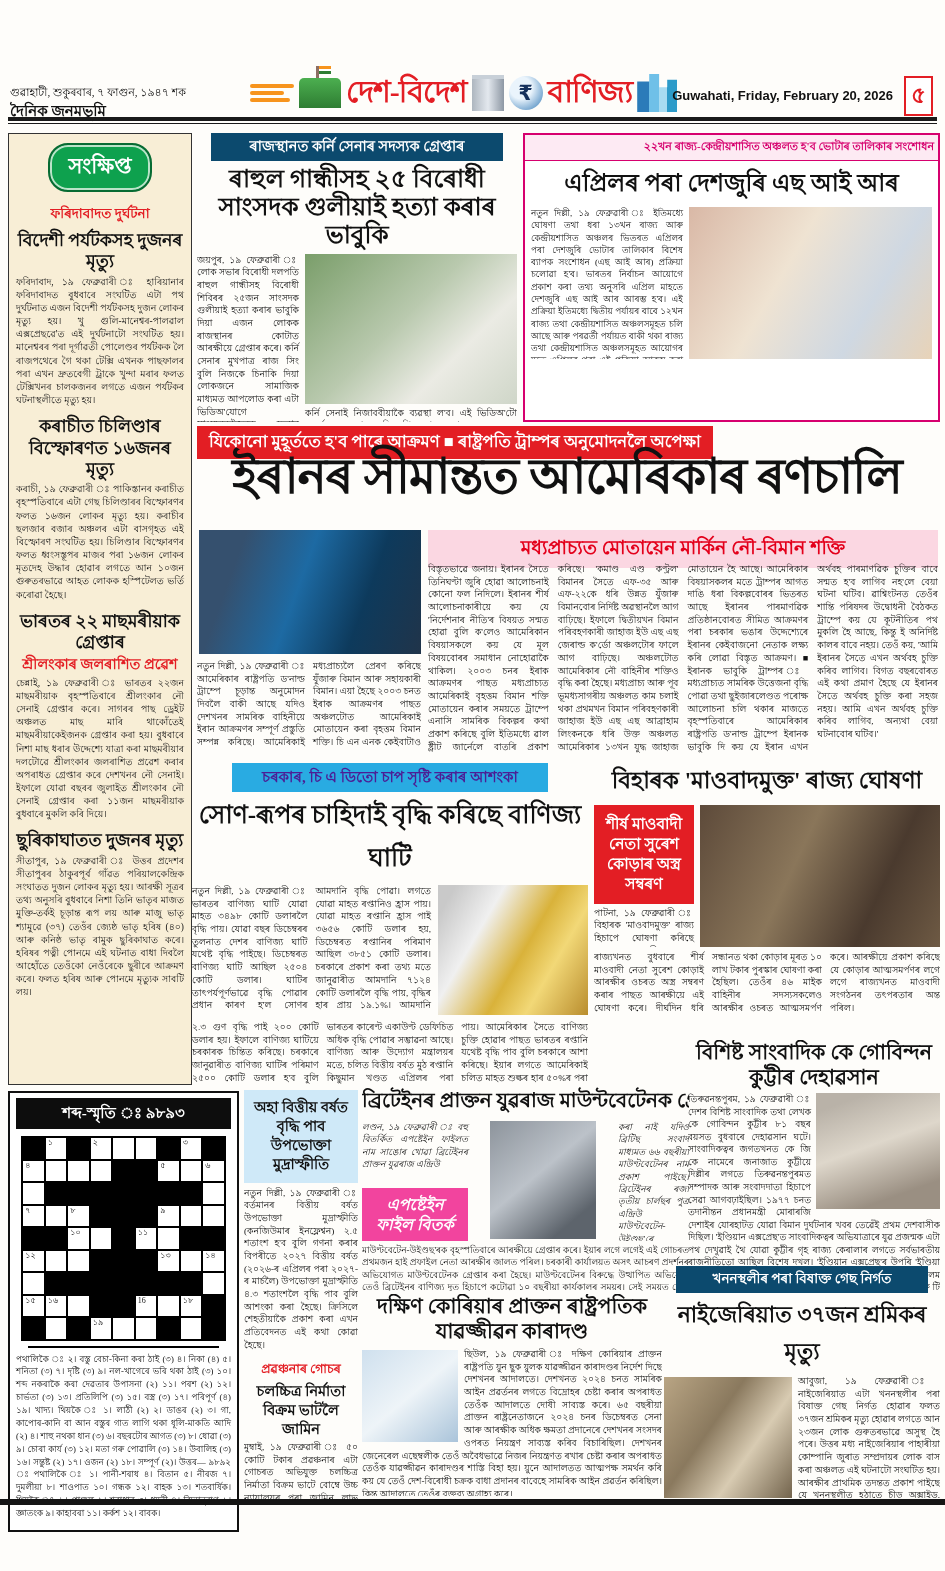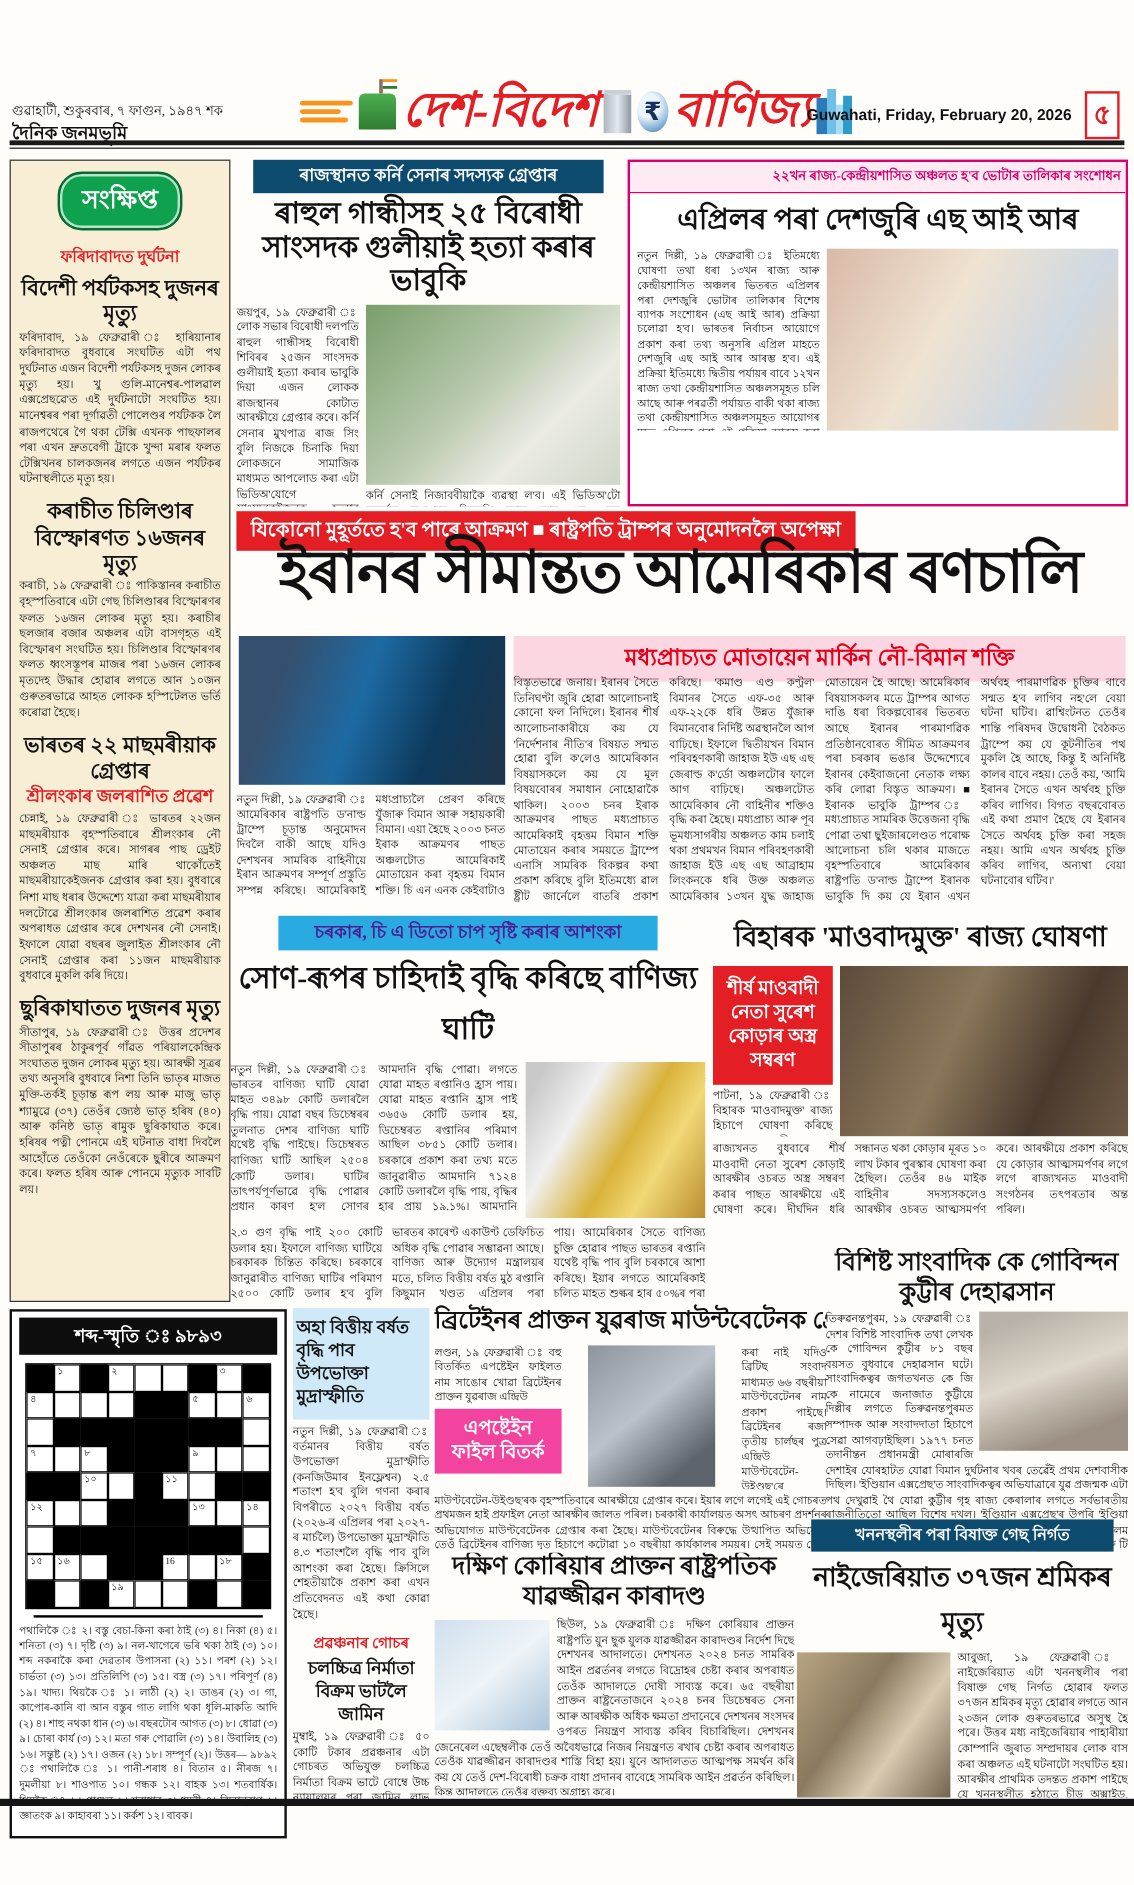--- a/index.html
+++ b/index.html
@@ -10,21 +10,21 @@
   .h-localdate { position:absolute; left:10px; top:84px; font-size:11px; }
   .h-paper { position:absolute; left:10px; top:99px; font-size:15px; font-weight:700; }
   .masthead { position:absolute; left:250px; top:68px; width:460px; height:50px; display:flex; align-items:center; gap:5px; }
   .speed-lines { width:44px; }
   .speed-lines i { display:block; height:4px; background:#f7941d; margin:3px 0; border-radius:2px; }
   .speed-lines i:nth-child(1){width:44px}.speed-lines i:nth-child(2){width:34px}.speed-lines i:nth-child(3){width:40px}
   .parliament { width:42px; height:30px; background:linear-gradient(#4caf50,#2e7d32); border-radius:5px 5px 0 0; position:relative; }
   .parliament::before { content:""; position:absolute; left:17px; top:-12px; width:3px; height:12px; background:#8d6e63; }
   .parliament::after { content:""; position:absolute; left:20px; top:-12px; width:12px; height:8px;
      background:linear-gradient(#f7941d 33%, #fff 33% 66%, #2e7d32 66%); }
-  .m-title { color:#e31e24; font-size:40px; font-weight:800; letter-spacing:-1px; white-space:nowrap; text-shadow:0 1px 0 #fff;font-style:italic; }
+  .m-title { color:#e31e24; font-size:30px; font-weight:800; letter-spacing:-1px; white-space:nowrap; text-shadow:0 1px 0 #fff; }
   .un-bld { width:32px; height:36px; background:linear-gradient(90deg,#aeb6bf,#e3e8ee 50%,#8d97a3); border-top:4px solid #c8d0d8; }
   .rupee-globe { width:34px; height:34px; border-radius:50%; background:radial-gradient(circle at 35% 35%, #eaf4fc 35%, #3178b5); display:flex; align-items:center; justify-content:center; color:#15315c; font-size:21px; font-weight:800; font-family:"DejaVu Sans",sans-serif; }
   .skyline { width:40px; height:38px; background:linear-gradient(90deg,#2b7bb9 0 30%, #6fc0e8 30% 55%, #a8dcf2 55% 75%, #2d9bc9 75%); clip-path:polygon(0 20%,30% 20%,30% 0,55% 0,55% 35%,75% 35%,75% 15%,100% 15%,100% 100%,0 100%); }
   .h-engdate { position:absolute; right:52px; top:88px; font-family:"Liberation Sans",sans-serif; font-weight:700; font-size:13px; }
   .h-pagenum { position:absolute; right:12px; top:76px; width:29px; height:40px; border:2px solid #e31e24; color:#e31e24; background:#fff; font-size:23px; font-weight:700; display:flex; align-items:center; justify-content:center; }
   .h-rule { position:absolute; left:8px; top:117px; width:929px; height:7px; border-top:4px solid #1a1a1a; border-bottom:1.5px solid #1a1a1a; }
 
   
   .brief { position:absolute; left:8px; top:133px; width:184px; height:952px; background:#f8eed6; border:1.5px solid #333; padding:9px 7px; text-align:center; overflow:hidden; }
   .logo-badge { display:inline-block; background:#0ea14e; color:#fff; border:2px solid #076b33; box-shadow:0 0 0 2px #b9e3c8 inset; border-radius:20px; padding:5px 18px; font-size:21px; font-weight:800; }
@@ -91,30 +91,30 @@
   .bihar-photo { flex:1; background:linear-gradient(115deg,#5d4a3a,#8a765a 40%,#4a3a2e 72%,#6e5a44); }
   .bihar-cols { column-count:3; column-gap:8px; margin-top:4px; height:84px; overflow:hidden; }
 
   
   .journo { position:absolute; left:688px; top:1040px; width:252px; height:253px; overflow:hidden; }
   .journo-head { font-size:20.5px; font-weight:900; text-align:center; line-height:1.2; margin-bottom:4px; }
   .journo-photo { float:right; width:124px; height:116px; margin:0 0 3px 5px; background:linear-gradient(160deg,#b9b2a8 12%,#ded7cb 45%,#9a8f82 82%); }
 
   
   .midcol { position:absolute; left:244px; top:1090px; width:114px; height:410px; overflow:hidden; }
-  .inf-head { background:#cfe9f8; font-size:14.5px; font-weight:800; line-height:1.32; padding:8px 3px; }
+  .inf-head { background:#cfe9f8; font-size:14.5px; font-weight:800; text-align:center; line-height:1.32; padding:8px 3px; }
   .bhat-kicker { color:#e31e24; font-size:12.5px; font-weight:800; text-align:center; margin-top:9px; }
   .bhat-head { font-size:14.5px; font-weight:800; text-align:center; line-height:1.28; margin:2px 0 3px; }
 
   
   .mount { position:absolute; left:362px; top:1085px; width:327px; height:206px; overflow:hidden; }
   .mount-head { font-size:20px; font-weight:900; text-align:center; white-space:nowrap; margin-bottom:3px; }
-  .mount-row { display:flex; gap:22px; height:120px; overflow:hidden; }
+  .mount-row { display:flex; gap:22px; height:120px; overflow:hidden;font-style:italic; }
   .mount-colL { width:106px; }
-  .mount-box { background:#f2449e; color:#fff; font-size:16px; font-weight:800; text-align:center; line-height:1.25; padding:7px 10px; margin:3px 0; }
+  .mount-box { background:#f2449e; color:#fff; font-size:16px; font-weight:800; text-align:center; line-height:1.25; padding:7px 10px; margin:17px 0; }
   .mount-photo { width:106px; height:118px; background:linear-gradient(140deg,#8d949c,#bcc2c9 45%,#5d646c 82%); }
   .mount-colR { flex:1; }
   .mount-bottom { margin-top:3px; }
 
   
   .korea { position:absolute; left:362px; top:1294px; width:300px; height:202px; overflow:hidden; }
   .korea-head { font-size:20.5px; font-weight:900; text-align:center; line-height:1.22; margin-bottom:4px; }
   .korea-photo { float:left; width:96px; height:92px; margin:2px 6px 2px 0; background:linear-gradient(140deg,#cfe0ee,#eef4f8 50%,#aac4da); }
 
   

